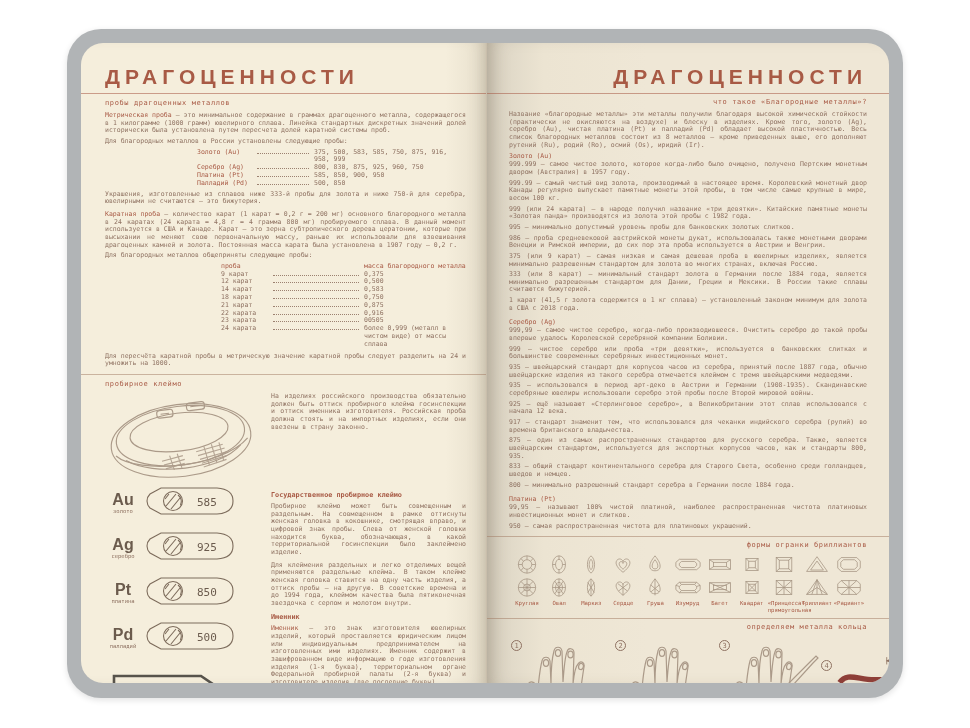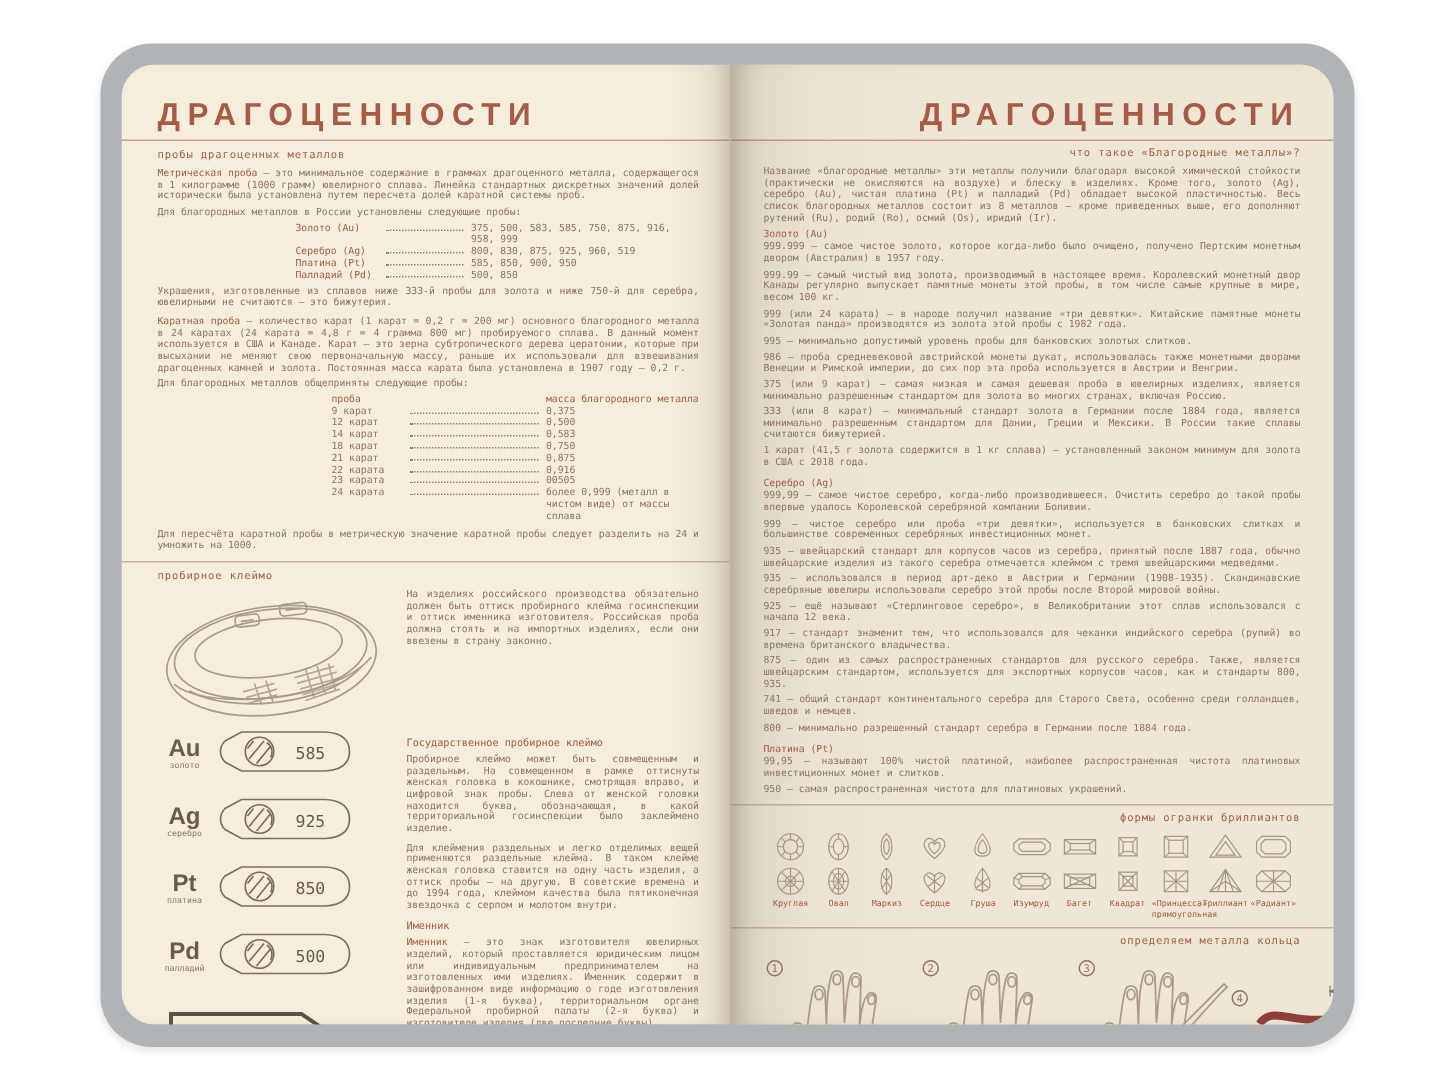--- a/index.html
+++ b/index.html
@@ -44,21 +44,21 @@
   .hm-sym b{font-family:"Liberation Sans",sans-serif;font-size:16px;color:#6b5b4d;display:block;line-height:1;}
   .hm-sym .mt{font-size:5.5px;color:#8f7262;display:block;line-height:1.2;}
   .stamp-svg{width:100px;height:32px;}
   .stamp-svg path,.stamp-svg circle{fill:none;stroke:#7d6c5c;stroke-width:1.1;}
   .stamp-svg text{font-family:"DejaVu Sans Mono",monospace;font-size:11px;fill:#6b5b4d;}
   .maker{margin:16px 0 0 6px;}
   .maker svg{width:122px;height:46px;}
   .maker polygon{fill:none;stroke:#57534b;stroke-width:2.6;}
   .maker text{font-family:"Liberation Sans",sans-serif;font-weight:bold;font-size:22px;
     letter-spacing:1px;fill:#57534b;}
-  .sub-title{font-size:6.8px;font-weight:normal;color:#a85a45;margin:6px 0 4px 0;}
+  .sub-title{font-size:6.8px;font-weight:bold;color:#a85a45;margin:6px 0 4px 0;}
   
   .mblock{margin-bottom:6px;}
   .mtitle{font-size:6.5px;color:#a85a45;margin-bottom:1px;}
   
   .cuts{display:flex;justify-content:space-between;align-items:flex-start;margin:2px 2px 2px 2px;}
   .cut-col{width:33px;text-align:center;}
   .cut-col svg{width:26px;height:21px;display:block;margin:0 auto 2px auto;}
   .cut-col svg *{fill:none;stroke:#a69684;stroke-width:.9;}
   .cut-label{font-size:5.6px;line-height:1.15;color:#a85a45;}
   
@@ -90,21 +90,21 @@
       <p class="body">Для благородных металлов в России установлены следующие пробы:</p>
       <div class="metals" id="metals-rows">
           <div class="lrow">
             <span class="nm">Золото (Au)</span>
             <span class="dots"></span>
             <span class="val">375, 500, 583, 585, 750, 875, 916, 958, 999</span>
           </div>
           <div class="lrow">
             <span class="nm">Серебро (Ag)</span>
             <span class="dots"></span>
-            <span class="val">800, 830, 875, 925, 960, 519</span>
+            <span class="val">800, 830, 875, 925, 960, 750</span>
           </div>
           <div class="lrow">
             <span class="nm">Платина (Pt)</span>
             <span class="dots"></span>
             <span class="val">585, 850, 900, 950</span>
           </div>
           <div class="lrow">
             <span class="nm">Палладий (Pd)</span>
             <span class="dots"></span>
             <span class="val">500, 850</span>
@@ -279,21 +279,21 @@
           </div>
           <div class="mblock">
             <div class="mtitle">Серебро (Ag)</div>
             <p class="body jt">999,99 — самое чистое серебро, когда-либо производившееся. Очистить серебро до такой пробы впервые удалось Королевской серебряной компании Боливии.</p>
             <p class="body jt">999 — чистое серебро или проба «три девятки», используется в банковских слитках и большинстве современных серебряных инвестиционных монет.</p>
             <p class="body jt">935 — швейцарский стандарт для корпусов часов из серебра, принятый после 1887 года, обычно швейцарские изделия из такого серебра отмечается клеймом с тремя швейцарскими медведями.</p>
             <p class="body jt">935 — использовался в период арт-деко в Австрии и Германии (1908-1935). Скандинавские серебряные ювелиры использовали серебро этой пробы после Второй мировой войны.</p>
             <p class="body jt">925 — ещё называют «Стерлинговое серебро», в Великобритании этот сплав использовался с начала 12 века.</p>
             <p class="body jt">917 — стандарт знаменит тем, что использовался для чеканки индийского серебра (рупий) во времена британского владычества.</p>
             <p class="body jt">875 — один из самых распространенных стандартов для русского серебра. Также, является швейцарским стандартом, используется для экспортных корпусов часов, как и стандарты 800, 935.</p>
-            <p class="body jt">741 — общий стандарт континентального серебра для Старого Света, особенно среди голландцев, шведов и немцев.</p>
+            <p class="body jt">833 — общий стандарт континентального серебра для Старого Света, особенно среди голландцев, шведов и немцев.</p>
             <p class="body jt">800 — минимально разрешенный стандарт серебра в Германии после 1884 года.</p>
           </div>
           <div class="mblock">
             <div class="mtitle">Платина (Pt)</div>
             <p class="body jt">99,95 — называют 100% чистой платиной, наиболее распространенная чистота платиновых инвестиционных монет и слитков.</p>
             <p class="body jt">950 — самая распространенная чистота для платиновых украшений.</p>
           </div>
         </div>
 
       <hr class="rule">

